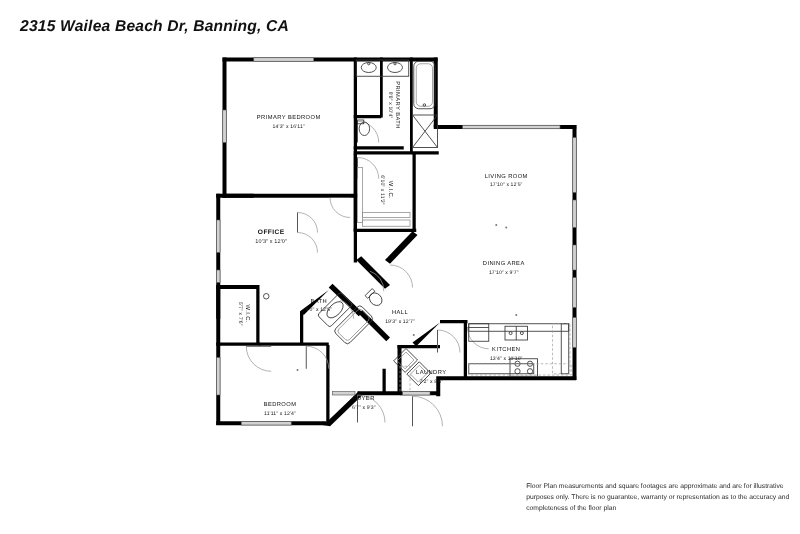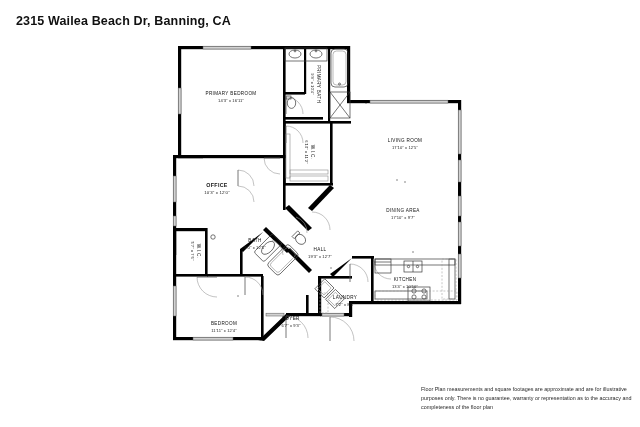--- a/index.html
+++ b/index.html
@@ -17,20 +17,21 @@
   }
   #address-title {
     position: absolute;
     left: 16px;
     top: 14px;
     font-size: 12.5px;
     font-weight: bold;
     color: #111111;
     letter-spacing: 0.15px;
     white-space: nowrap;
+    font-style: italic;
   }
   #plan-svg {
     position: absolute;
     left: 0;
     top: 0;
   }
   #disclaimer {
     position: absolute;
     left: 421px;
     top: 385px;

